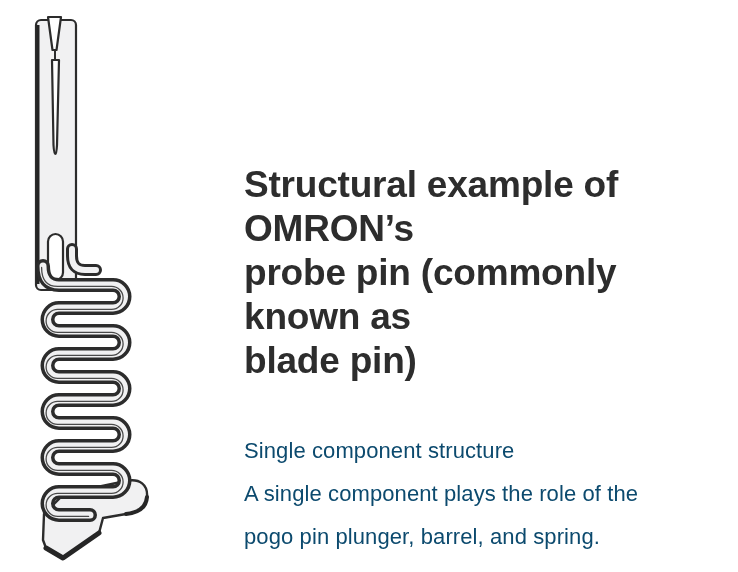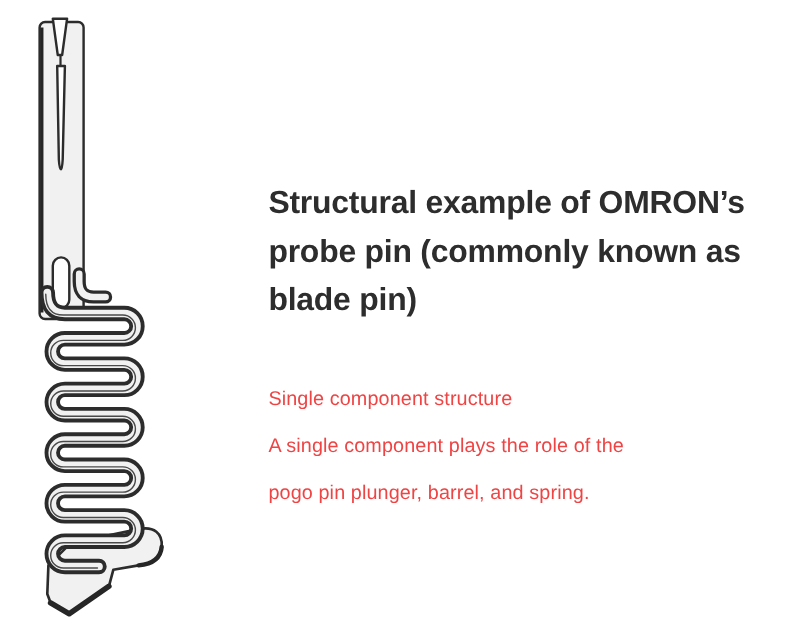--- a/index.html
+++ b/index.html
@@ -22,33 +22,33 @@
     height: 572px;
   }
   .text-col {
     position: absolute;
     left: 244px;
     top: 163px;
     width: 478px;
   }
   .heading {
     margin: 0;
-    font-size: 29px;
+    font-size: 37px;
     line-height: 44px;
     font-weight: bold;
     color: #2d2d2d;
     letter-spacing: -0.2px;
     white-space: pre-line;
   }
   .body-text {
     margin: 46px 0 0 0;
-    font-size: 18px;
+    font-size: 22px;
     line-height: 43px;
     font-weight: normal;
-    color: #ef4444;
+    color: #0c4a6e;
     letter-spacing: 0.1px;
     white-space: pre-line;
   }
 </style>
 </head>
 <body>
 
 <div class="figure">
   <svg width="190" height="572" viewBox="0 0 190 572" xmlns="http://www.w3.org/2000/svg">
 

